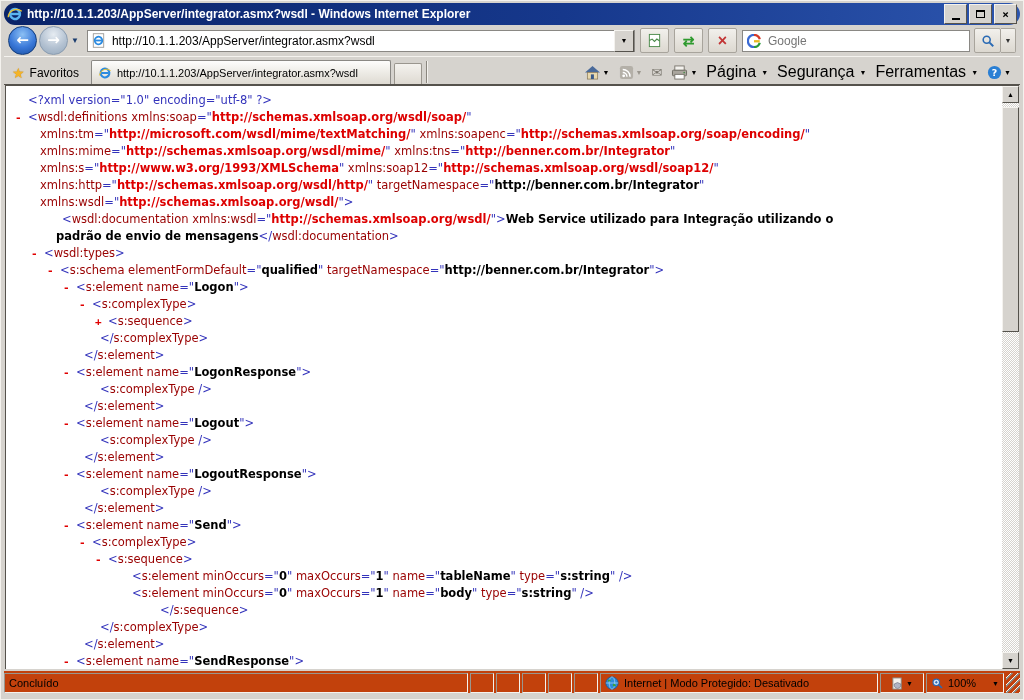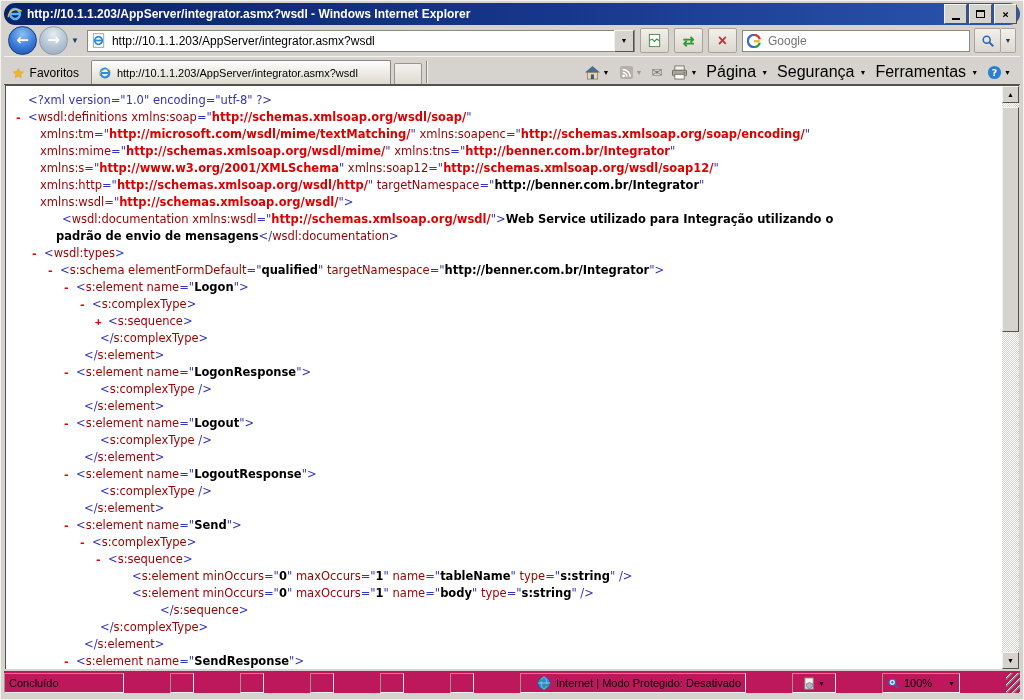--- a/index.html
+++ b/index.html
@@ -84,26 +84,26 @@
     border-color:#f4f2ee #55524c #55524c #f4f2ee;box-sizing:border-box;display:flex;
     align-items:center;justify-content:center;font-size:7px;color:#000;}
   .sb-track{position:absolute;left:0;width:17px;top:17px;bottom:17px;background-color:#d6d3ce;
     background-image:linear-gradient(45deg,#fff 25%,transparent 25%,transparent 75%,#fff 75%),
                      linear-gradient(45deg,#fff 25%,transparent 25%,transparent 75%,#fff 75%);
     background-size:2px 2px;background-position:0 0,1px 1px;}
   .sb-thumb{position:absolute;left:0;width:17px;top:21px;height:225px;background:#d6d3ce;border:1px solid;
     border-color:#f4f2ee #55524c #55524c #f4f2ee;box-sizing:border-box;}
   
   .statusbar{position:absolute;left:3px;right:3px;top:670px;height:22px;display:flex;align-items:stretch;
-    background:#be185d;padding-top:2px;box-sizing:border-box;gap:44px;}
+    background:#c2410c;padding-top:2px;box-sizing:border-box;}
   .cell{border:1px solid;border-color:#9a968e #f4f2ee #f4f2ee #9a968e;box-sizing:border-box;
     display:flex;align-items:center;font-size:11px;color:#000;padding:0 4px;margin-right:2px;}
   .cell-main{flex:1;}
   .cell-empty{width:24px;padding:0;}
-  .cell-zone{width:226px;justify-content:flex-end;}
+  .cell-zone{width:278px;}
   .cell-sec{width:44px;justify-content:center;}
   .cell-zoom{width:78px;}
   .grip{width:14px;border:none;background:
     repeating-linear-gradient(135deg,transparent 0 3px,#f4f2ee 3px 4px,#8a867e 4px 5px);margin:0;}
   .zone-text{margin-left:5px;white-space:nowrap;overflow:hidden;}
   .zoom-text{margin-left:4px;}
   svg{display:block;}
 </style>
 </head>
 <body>
@@ -268,21 +268,21 @@
       </span>
     </span>
   </div>
 
   <div class="content">
     <div id="xml-content">
         <div class="xline" style="padding-left: 22px;"><span class="sg-pi">&lt;?xml version="1.0" encoding="utf-8" ?&gt;</span></div>
         <div class="xline" style="padding-left: 22px;"><span class="mk" style="left: 9px;">-</span><span class="sg-m">&lt;</span><span class="sg-t">wsdl:definitions xmlns:soap</span><span class="sg-m">="</span><span class="sg-ns">http://schemas.xmlsoap.org/wsdl/soap/</span><span class="sg-m">"</span></div>
         <div class="xline" style="padding-left: 34px;"><span class="sg-t">xmlns:tm</span><span class="sg-m">="</span><span class="sg-ns">http://microsoft.com/wsdl/mime/textMatching/</span><span class="sg-m">" </span><span class="sg-t">xmlns:soapenc</span><span class="sg-m">="</span><span class="sg-ns">http://schemas.xmlsoap.org/soap/encoding/</span><span class="sg-m">"</span></div>
         <div class="xline" style="padding-left: 34px;"><span class="sg-t">xmlns:mime</span><span class="sg-m">="</span><span class="sg-ns">http://schemas.xmlsoap.org/wsdl/mime/</span><span class="sg-m">" </span><span class="sg-t">xmlns:tns</span><span class="sg-m">="</span><span class="sg-ns">http://benner.com.br/Integrator</span><span class="sg-m">"</span></div>
-        <div class="xline" style="padding-left: 34px;"><span class="sg-t">xmlns:s</span><span class="sg-m">="</span><span class="sg-ns">http://www.w3.org/2001/XMLSchema</span><span class="sg-m">" </span><span class="sg-t">xmlns:soap12</span><span class="sg-m">="</span><span class="sg-ns">http://schemas.xmlsoap.org/wsdl/soap12/</span><span class="sg-m">"</span></div>
+        <div class="xline" style="padding-left: 34px;"><span class="sg-t">xmlns:s</span><span class="sg-m">="</span><span class="sg-ns">http://www.w3.org/1993/XMLSchema</span><span class="sg-m">" </span><span class="sg-t">xmlns:soap12</span><span class="sg-m">="</span><span class="sg-ns">http://schemas.xmlsoap.org/wsdl/soap12/</span><span class="sg-m">"</span></div>
         <div class="xline" style="padding-left: 34px;"><span class="sg-t">xmlns:http</span><span class="sg-m">="</span><span class="sg-ns">http://schemas.xmlsoap.org/wsdl/http/</span><span class="sg-m">" </span><span class="sg-t">targetNamespace</span><span class="sg-m">="</span><span class="sg-v">http://benner.com.br/Integrator</span><span class="sg-m">"</span></div>
         <div class="xline" style="padding-left: 34px;"><span class="sg-t">xmlns:wsdl</span><span class="sg-m">="</span><span class="sg-ns">http://schemas.xmlsoap.org/wsdl/</span><span class="sg-m">"&gt;</span></div>
         <div class="xline" style="padding-left: 56px;"><span class="sg-m">&lt;</span><span class="sg-t">wsdl:documentation xmlns:wsdl</span><span class="sg-m">="</span><span class="sg-ns">http://schemas.xmlsoap.org/wsdl/</span><span class="sg-m">"&gt;</span><span class="sg-tx">Web Service utilizado para Integração utilizando o</span></div>
         <div class="xline" style="padding-left: 50px;"><span class="sg-tx">padrão de envio de mensagens</span><span class="sg-m">&lt;/</span><span class="sg-t">wsdl:documentation</span><span class="sg-m">&gt;</span></div>
         <div class="xline" style="padding-left: 38px;"><span class="mk" style="left: 25px;">-</span><span class="sg-m">&lt;</span><span class="sg-t">wsdl:types</span><span class="sg-m">&gt;</span></div>
         <div class="xline" style="padding-left: 54px;"><span class="mk" style="left: 41px;">-</span><span class="sg-m">&lt;</span><span class="sg-t">s:schema elementFormDefault</span><span class="sg-m">="</span><span class="sg-v">qualified</span><span class="sg-m">" </span><span class="sg-t">targetNamespace</span><span class="sg-m">="</span><span class="sg-v">http://benner.com.br/Integrator</span><span class="sg-m">"&gt;</span></div>
         <div class="xline" style="padding-left: 70px;"><span class="mk" style="left: 57px;">-</span><span class="sg-m">&lt;</span><span class="sg-t">s:element name</span><span class="sg-m">="</span><span class="sg-v">Logon</span><span class="sg-m">"&gt;</span></div>
         <div class="xline" style="padding-left: 86px;"><span class="mk" style="left: 73px;">-</span><span class="sg-m">&lt;</span><span class="sg-t">s:complexType</span><span class="sg-m">&gt;</span></div>
         <div class="xline" style="padding-left: 102px;"><span class="mk" style="left: 89px;">+</span><span class="sg-m">&lt;</span><span class="sg-t">s:sequence</span><span class="sg-m">&gt;</span></div>
         <div class="xline" style="padding-left: 94px;"><span class="sg-m">&lt;/</span><span class="sg-t">s:complexType</span><span class="sg-m">&gt;</span></div>

